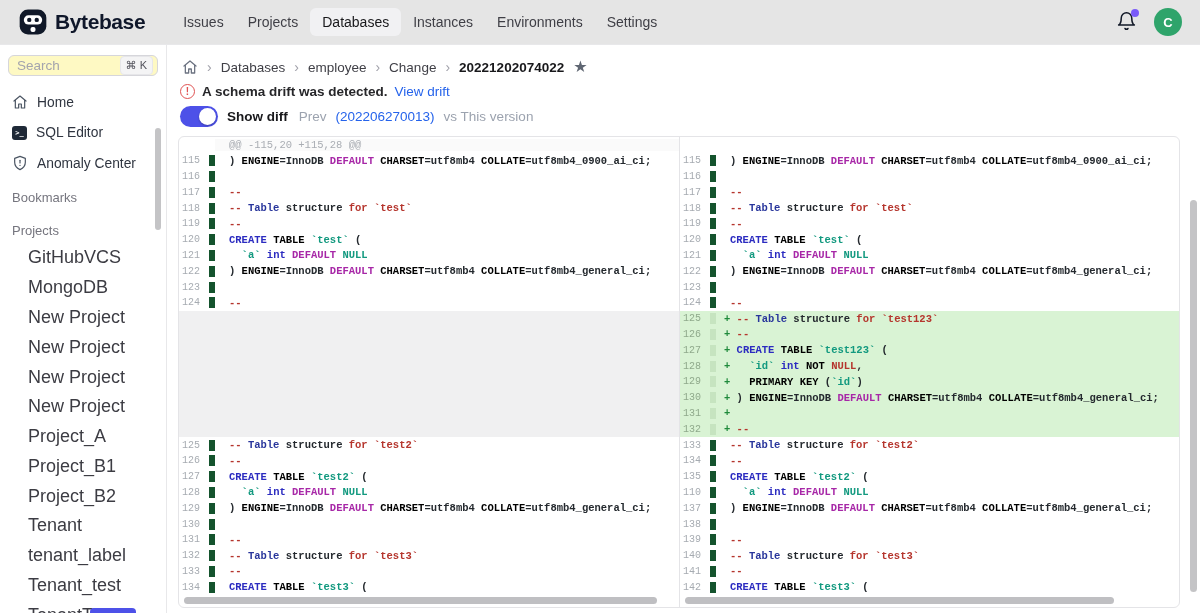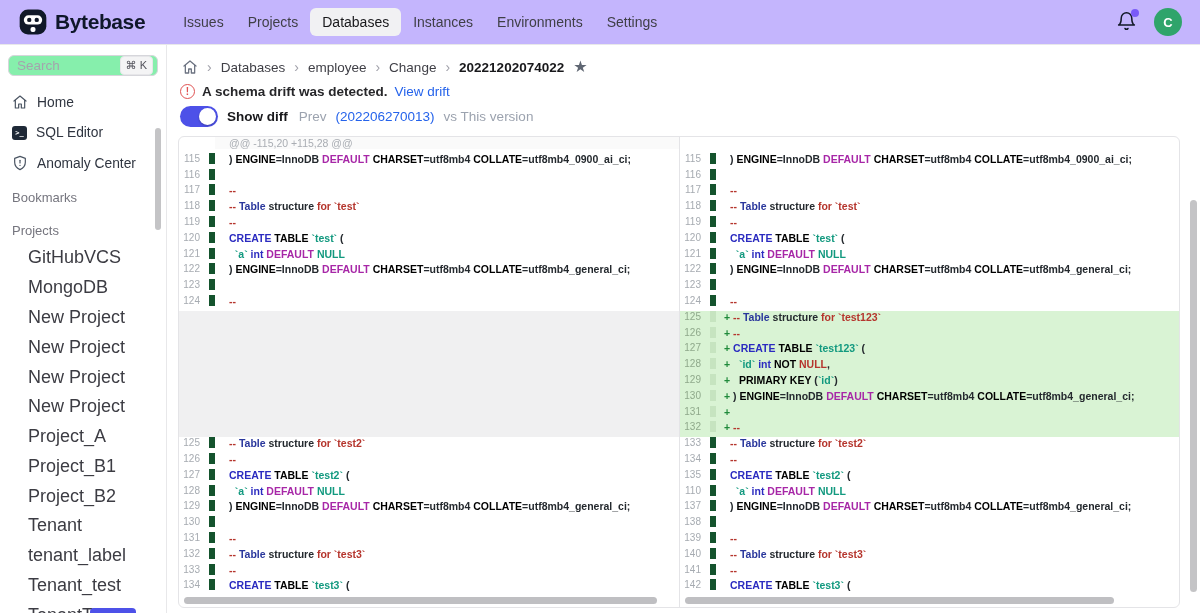--- a/index.html
+++ b/index.html
@@ -2,37 +2,37 @@
 <html><head>
 <meta charset="utf-8">
 <style>
   * { box-sizing: border-box; margin: 0; padding: 0; }
   html,body { width:1200px; height:613px; overflow:hidden; background:#fff;
     font-family:"Liberation Sans", sans-serif; }
   .app { position:relative; width:1200px; height:613px; background:#fff; overflow:hidden; }
 
   
   .topbar { position:absolute; left:0; top:0; width:1200px; height:45px;
-    border-bottom:1px solid #e8e8ea; display:flex; align-items:center; padding:0 18px; background:#c4b5fd; z-index:5;}
+    border-bottom:1px solid #e8e8ea; display:flex; align-items:center; padding:0 18px; background:#e5e5e5; z-index:5;}
   .brandwrap { display:flex; align-items:center; gap:7px; }
   .brand { font-size:21px; font-weight:800; color:#0f172a; letter-spacing:-0.4px; }
   .topnav { display:flex; align-items:center; gap:0; margin-left:26px; }
   .navitem { font-size:14px; color:#3f3f46; padding:6px 12px; border-radius:6px; cursor:pointer; }
   .navitem.active { background:#f1f1f3; color:#18181b; font-weight:500; }
   .topright { margin-left:auto; display:flex; align-items:center; gap:16px; }
   .bellwrap { position:relative; width:22px; height:22px; }
   .belldot { position:absolute; right:-1px; top:-2px; width:8px; height:8px; border-radius:50%; background:#7a5af8; }
   .avatar { width:28px; height:28px; border-radius:50%; background:#2fa46b; color:#fff;
     display:flex; align-items:center; justify-content:center; font-size:13px; font-weight:600; }
 
   
   .sidebar { position:absolute; left:0; top:45px; width:167px; height:568px;
     border-right:1px solid #e8e8ea; background:#fff; padding:10px 8px 0 8px; display:flex; flex-direction:column; }
   .search { position:relative; height:27px; border:1px solid #d6d6db; border-radius:6px;
-    display:flex; align-items:center; padding:0 4px 0 8px; background:#86efac; }
+    display:flex; align-items:center; padding:0 4px 0 8px; background:#fef9c3; }
   .search input { border:none; outline:none; width:84px; font-size:13.5px; color:#3f3f46;
     font-family:"Liberation Sans", sans-serif; background:transparent; }
   .search input::placeholder { color:#a4a4ad; }
   .kbd { margin-left:auto; font-size:11px; color:#52525b; background:#f4f4f5; border:1px solid #e6e6e9;
     border-radius:4px; padding:2px 5px; white-space:nowrap; }
   .snav { display:flex; align-items:center; gap:9px; padding:6px 4px; margin-top:3px;
     font-size:13.8px; color:#2f3540; border-radius:6px; cursor:pointer; }
   .snav:first-child { margin-top:10px; }
   .termicon { width:15px; height:14px; background:#1f2937; border-radius:3px; color:#fff;
     font-family:"DejaVu Sans Mono", monospace; font-size:7px; font-weight:700;
@@ -68,22 +68,22 @@
   .toggle .knob { position:absolute; right:2px; top:2px; width:17px; height:17px; border-radius:50%;
     background:#fff; box-shadow:0 1px 2px rgba(0,0,0,.25); }
   .tog-label { font-weight:700; color:#18181b; }
   .dim { color:#9ca3af; }
 
   
   .diff { position:absolute; left:178px; top:136px; width:1002px; height:472px; background:#fff;
     border:1px solid #e4e4e7; border-radius:6px; display:flex; overflow:hidden; }
   .pane { position:relative; width:500px; overflow:hidden; }
   .pane.right { border-left:1px solid #e4e4e7; flex:1; }
-  .row { height:15.8px; display:flex; align-items:flex-start; white-space:pre;
-    font-family:Liberation Sans, sans-serif; font-size:10.5px; font-weight:700; }
+  .row { height:15.8px; display:flex; align-items:center; white-space:pre;
+    font-family:Liberation Mono, monospace; font-size:10.5px; font-weight:700; }
   .ln { width:36px; min-width:36px; display:flex; align-items:center; justify-content:flex-end;
     padding-right:9px; color:#a6abb1; font-weight:400; font-size:10px; border-right:6px solid #14532d; }
   .cd { flex:1; display:flex; align-items:center; padding-left:14px; overflow:hidden; }
   .row.hdr .cd { background:#fafafa; color:#a9adb3; font-weight:400; }
   .row.hdr.empty .cd { background:#fff; }
   .row.ph { background:#f0f0f1; }
   .row.ph .ln { border-right-color:#e2e2e4; }
   .row.add { background:#d9f3d4; }
   .row.add .ln { color:#8fa98b; border-right-color:#c6e4c0; }
   .row.add .cd { padding-left:8px; }

